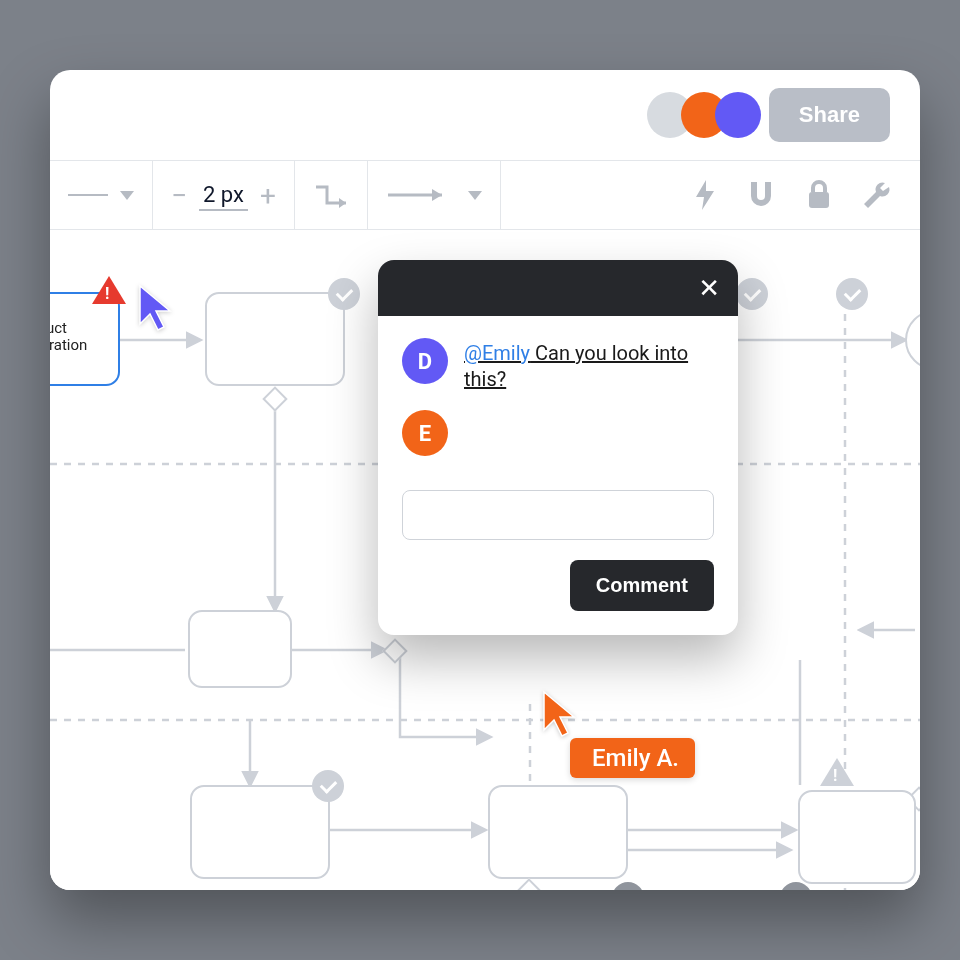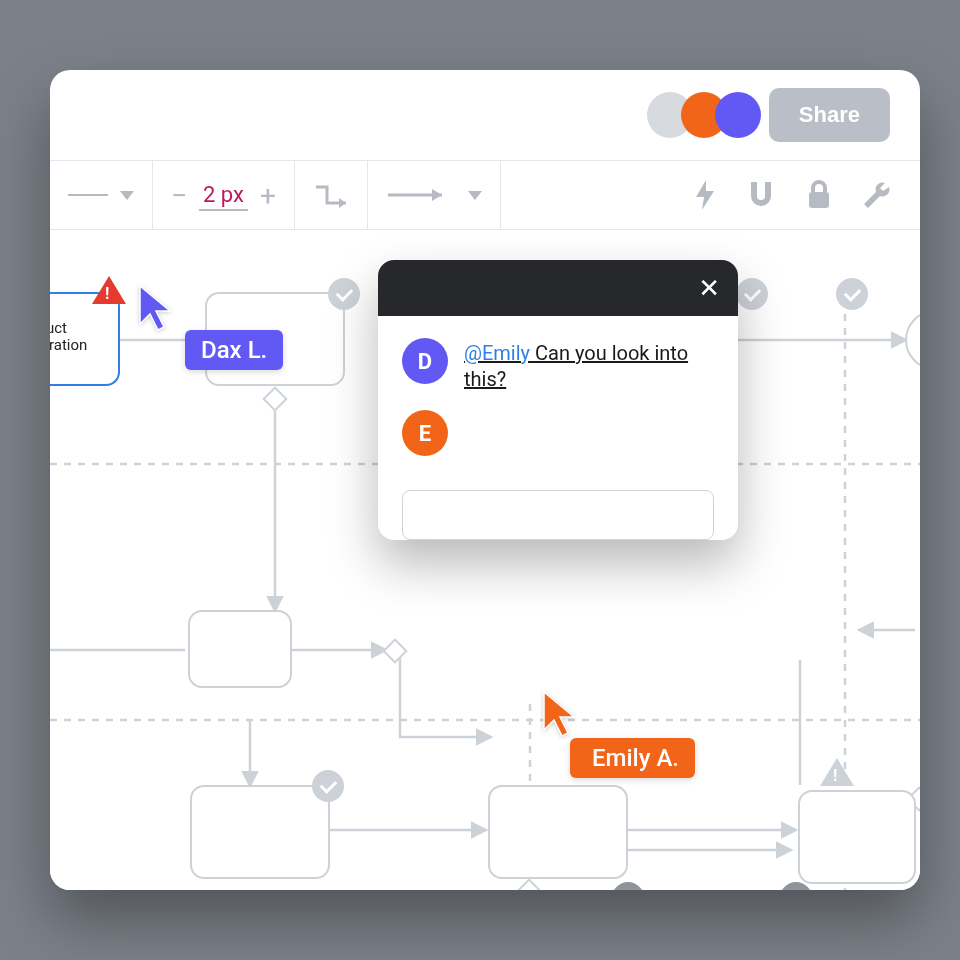--- a/index.html
+++ b/index.html
@@ -73,21 +73,21 @@
     width: 1px; height: 100%; background: #e3e6ea;
   }
   .tb-line {
     width: 40px; height: 2px; background: #b6bbc3;
   }
   .tb-chev {
     width:0;height:0;border-left:7px solid transparent;border-right:7px solid transparent;border-top:9px solid #b6bbc3;
   }
   .tb-minus, .tb-plus { font-size: 28px; color:#b6bbc3; cursor:pointer; }
   .tb-px {
-    font-size: 22px; color:#be185d;
+    font-size: 22px; color:#0f172a;
     border-bottom: 2px solid #b6bbc3; padding: 2px 4px;
   }
   .tb-elbow svg, .tb-arrow svg, .tb-icon svg { display:block; }
   .tb-right {
     margin-left: auto;
     display:flex; align-items:center; gap: 30px; padding: 0 28px;
   }
   .tb-icon { color:#b6bbc3; cursor:pointer; }
 
   
@@ -330,36 +330,38 @@
 
     <div class="badge-alert grey" style="left:770px; top:528px;"></div>
     <div class="node" style="left:748px; top:560px; width:118px; height:94px;"></div>
     <div class="badge-check dark" style="left:730px; top:652px;"></div>
 
     <div class="cursor-arrow" style="left:88px; top:54px;">
       <svg width="38" height="50" viewBox="0 0 38 50">
           <path d="M2 2 L2 40 L12 30 L20 46 L26 43 L18 27 L32 27 Z" fill="#6259f5" stroke="#fff" stroke-width="1.5"></path>
         </svg>
     </div>
-    <div class="cursor-label lbl-purple" style="left:135px; top:100px;">Dax L.</div>
 
     <div class="comment-popup">
       <div class="cp-header">
         <span class="cp-close">✕</span>
       </div>
       <div class="cp-body">
         <div class="cp-row">
           <div class="cp-av purple">D</div>
           <div class="cp-txt"><span class="mention">@Emily</span><span> Can you look into this?</span></div>
         </div>
         <div class="cp-row">
           <div class="cp-av orange">E</div>
         </div>
       </div>
       <div class="cp-input" placeholder=""></div>
+      <div class="cp-footer">
+        <button class="cp-btn">Comment</button>
+      </div>
     </div>
 
     <div class="cursor-arrow" style="left:492px; top:460px; z-index:50;">
       <svg width="38" height="50" viewBox="0 0 38 50">
           <path d="M2 2 L2 40 L12 30 L20 46 L26 43 L18 27 L32 27 Z" fill="#f26418" stroke="#fff" stroke-width="1.5"></path>
         </svg>
     </div>
     <div class="cursor-label lbl-orange" style="left:520px; top:508px; z-index:50;">Emily A.</div>
 
   </div>

